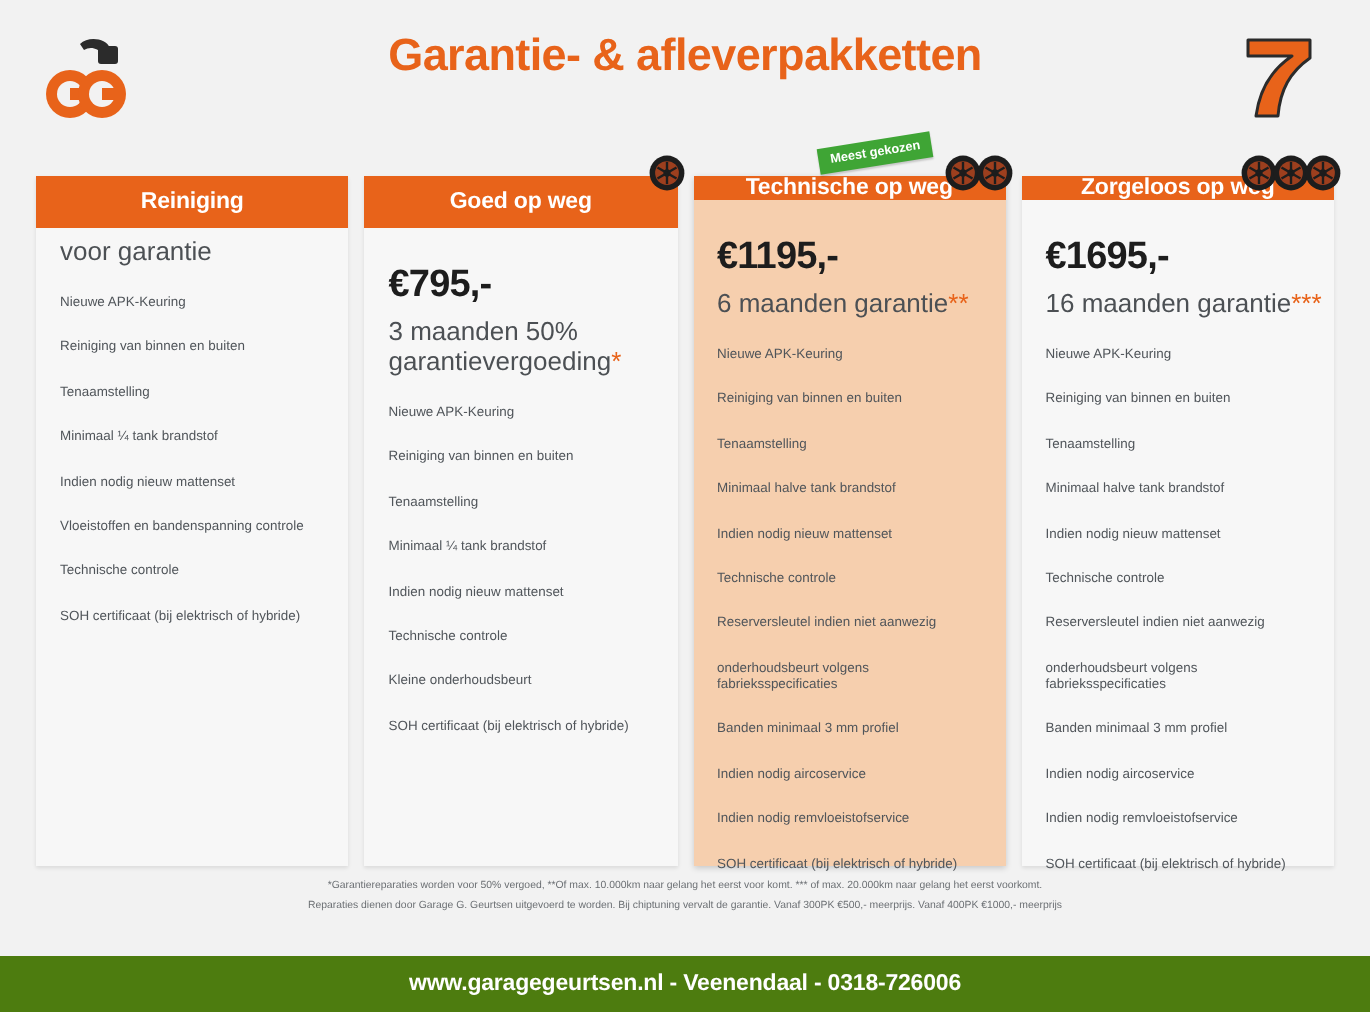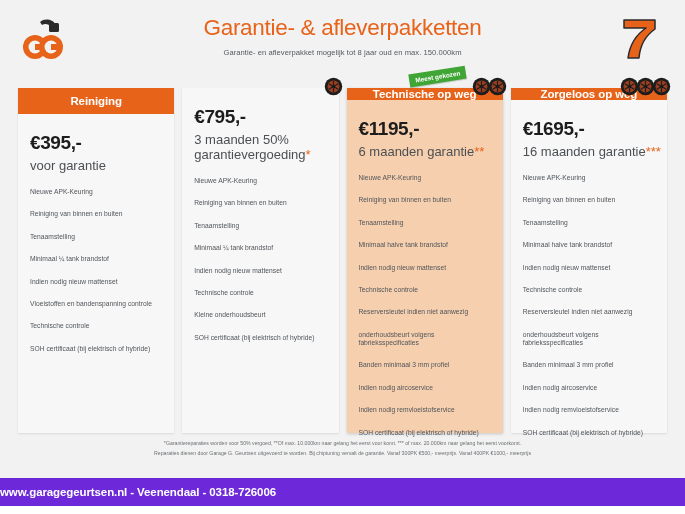--- a/index.html
+++ b/index.html
@@ -49,21 +49,21 @@
 
   .title-block {
     position: absolute;
     left: 0;
     right: 0;
     top: 14px;
     text-align: center;
   }
   .main-title {
     font-size: 22.5px;
-    font-weight: normal;
+    font-weight: bold;
     color: #e8631a;
     letter-spacing: -0.3px;
     margin: 0;
     line-height: 1.2;
   }
   .subtitle {
     font-size: 7.6px;
     color: #555a5e;
     margin-top: 7px;
     letter-spacing: 0.05px;
@@ -178,23 +178,24 @@
     line-height: 1.5;
   }
 
   
   .footer {
     position: absolute;
     left: 0;
     bottom: 8px;
     width: 685px;
     height: 28px;
-    background: #6d28d9;
+    background: #4d7c0f;
     display: flex;
     align-items: center;
+    justify-content: center;
   }
   .footer-text {
     color: #ffffff;
     font-size: 11.5px;
     font-weight: bold;
     letter-spacing: -0.1px;
   }
   .footer-strip {
     position: absolute;
     left: 0;
@@ -219,37 +220,35 @@
         <circle cx="17" cy="29" r="6.5" fill="#f2f2f2"></circle>
         <rect x="17" y="26" width="9" height="6" fill="#e8631a"></rect>
         <circle cx="33" cy="29" r="12" fill="#e8631a"></circle>
         <circle cx="33" cy="29" r="6.5" fill="#f2f2f2"></circle>
         <rect x="33" y="26" width="9" height="6" fill="#e8631a"></rect>
       </svg>
     </div>
 
     <div class="title-block">
       <div class="main-title">Garantie- &amp; afleverpakketten</div>
-      <div class="subtitle">Garantie- en afleverpakket mogelijk tot 8 jaar oud en max. 150.000km</div>
     </div>
 
     <div class="logo-right">
       <svg viewBox="0 0 52 50" width="52" height="50">
         <path d="M9 8 L40 8 L40 17 C30 24 25 33 24 46 L13 46 C15 31 22 22 31 16 L9 16 Z" fill="#e8631a" stroke="#2b2b2b" stroke-width="1.5" stroke-linejoin="round"></path>
       </svg>
     </div>
   </div>
 
   <div class="cards">
 
     <div class="card">
       <div class="card-head">
         <span>Reiniging</span>
       </div>
-      <div class="card-price">€395,-</div>
       <div class="card-sub">
         <span>voor garantie</span><span class="star"></span>
       </div>
       <ul class="feature-list">
         <li>Nieuwe APK-Keuring</li>
         <li>Reiniging van binnen en buiten</li>
         <li>Tenaamstelling</li>
         <li>Minimaal ¼  tank brandstof</li>
         <li>Indien nodig nieuw mattenset</li>
         <li>Vloeistoffen en bandenspanning controle</li>
@@ -266,20 +265,23 @@
           <circle cx="12" cy="12" r="2.3" fill="#1d1d1d"></circle>
           <g stroke="#1d1d1d" stroke-width="1.5">
             <line x1="12" y1="12" x2="12" y2="5"></line>
             <line x1="12" y1="12" x2="18" y2="8.5"></line>
             <line x1="12" y1="12" x2="18" y2="15.5"></line>
             <line x1="12" y1="12" x2="12" y2="19"></line>
             <line x1="12" y1="12" x2="6" y2="15.5"></line>
             <line x1="12" y1="12" x2="6" y2="8.5"></line>
           </g>
         </svg>
+      </div>
+      <div class="card-head">
+        <span>Goed op weg</span>
       </div>
       <div class="card-price">€795,-</div>
       <div class="card-sub">
         <span>3 maanden 50% garantievergoeding</span><span class="star">*</span>
       </div>
       <ul class="feature-list">
         <li>Nieuwe APK-Keuring</li>
         <li>Reiniging van binnen en buiten</li>
         <li>Tenaamstelling</li>
         <li>Minimaal ¼ tank brandstof</li>

